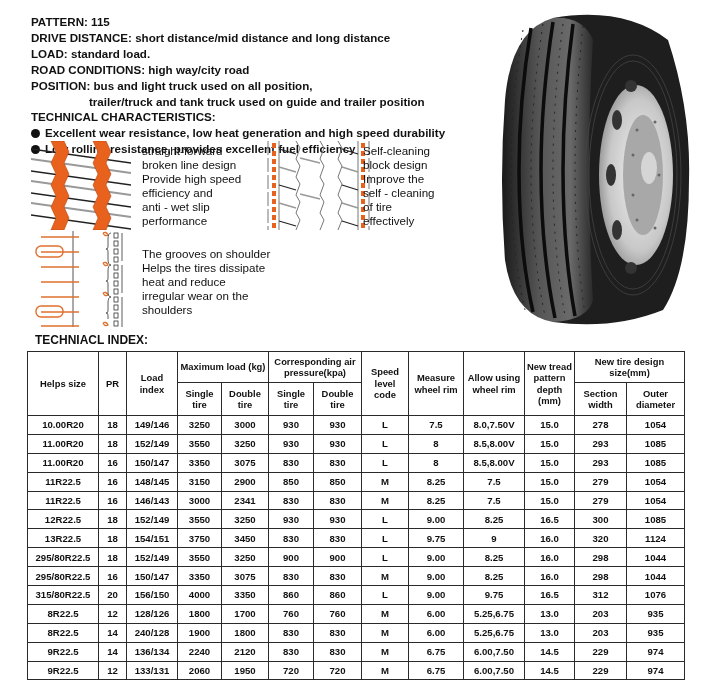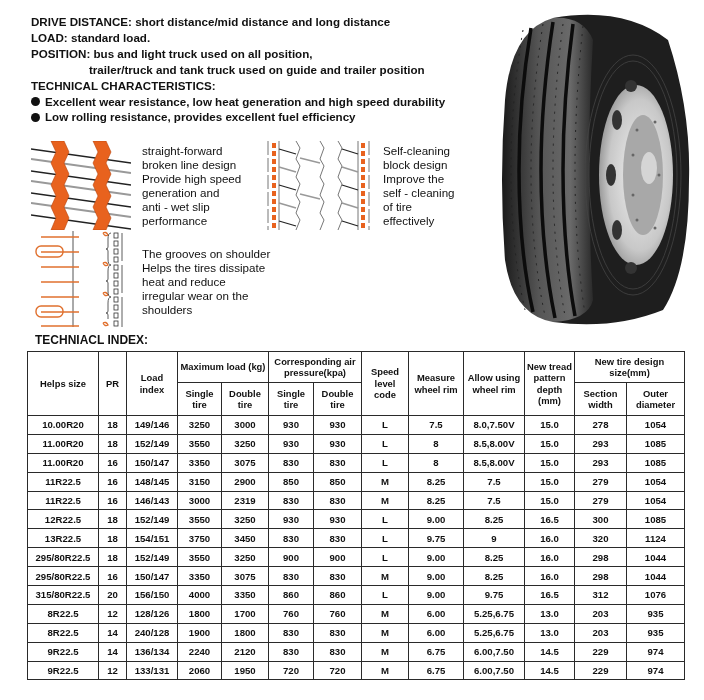--- a/index.html
+++ b/index.html
@@ -17,22 +17,24 @@
   th, td { border:1.2px solid #2a2a2a; text-align:center; vertical-align:middle; }
   th { padding:1px 1px; line-height:11.5px; }
   td { height:18.9px; font-size:9.6px; }
   tr.h1 th { height:31px; }
   tr.h2 th { height:33px; }
 </style>
 </head>
 <body>
 
 <div class="spec">
+  <div class="line">PATTERN: 115</div>
   <div class="line">DRIVE DISTANCE: short distance/mid distance and long distance</div>
   <div class="line">LOAD: standard load.</div>
+  <div class="line">ROAD CONDITIONS: high way/city road</div>
   <div class="line">POSITION: bus and light truck used on all position,</div>
   <div class="line indent">trailer/truck and tank truck used on guide and trailer position</div>
   <div class="line">TECHNICAL CHARACTERISTICS:</div>
   <div class="line"><span class="bullet"></span><span>Excellent wear resistance, low heat generation and high speed durability</span></div>
   <div class="line"><span class="bullet"></span><span>Low rolling resistance, provides excellent fuel efficiency</span></div>
 </div>
 
 <svg class="art" style="left:31px;top:141px" width="100" height="89" viewBox="0 0 100 89">
   <g stroke="#222" stroke-width="1.3" fill="none">
     <line x1="0" y1="8" x2="100" y2="22"></line>
@@ -47,21 +49,21 @@
   </g>
   <g fill="#e8621e" stroke="#b8460f" stroke-width="0.6">
     <path d="M20,0 L33,0 L38,11 L33,22 L38,33 L33,44 L38,55 L33,66 L38,77 L33,89 L20,89 L25,77 L20,66 L25,55 L20,44 L25,33 L20,22 L25,11 Z"></path>
     <path d="M62,0 L75,0 L80,11 L75,22 L80,33 L75,44 L80,55 L75,66 L80,77 L75,89 L62,89 L67,77 L62,66 L67,55 L62,44 L67,33 L62,22 L67,11 Z"></path>
   </g>
 </svg>
 <div class="feat-text" style="left:142px;top:144px">
   <div>straight-forward</div>
   <div>broken line design</div>
   <div>Provide high speed</div>
-  <div>generation and</div>
+  <div>efficiency and</div>
   <div>anti - wet slip</div>
   <div>performance</div>
 </div>
 
 <svg class="art" style="left:266px;top:141px" width="106" height="89" viewBox="0 0 106 89">
   <g fill="#e8621e">
     <rect x="6" y="2" width="4" height="5"></rect>
       <rect x="6" y="10" width="4" height="5"></rect>
       <rect x="6" y="18" width="4" height="5"></rect>
       <rect x="6" y="26" width="4" height="5"></rect>
@@ -103,21 +105,21 @@
   </g>
   <g stroke="#999" stroke-width="1.6">
     <line x1="13" y1="26" x2="30" y2="31"></line>
       <line x1="13" y1="62" x2="30" y2="67"></line>
     <line x1="76" y1="26" x2="92" y2="31"></line>
       <line x1="76" y1="62" x2="92" y2="67"></line>
     <line x1="34" y1="17" x2="54" y2="22"></line>
       <line x1="34" y1="53" x2="54" y2="58"></line>
   </g>
 </svg>
-<div class="feat-text" style="left:383px;top:144px">
+<div class="feat-text" style="left:363px;top:144px">
   <div>Self-cleaning</div>
   <div>block design</div>
   <div>Improve the</div>
   <div>self - cleaning</div>
   <div>of tire</div>
   <div>effectively</div>
 </div>
 
 <svg class="art" style="left:31px;top:231px" width="100" height="96" viewBox="0 0 100 96">
   <line x1="42" y1="0" x2="42" y2="96" stroke="#555" stroke-width="1"></line>
@@ -321,21 +323,21 @@
         <td>7.5</td>
         <td>15.0</td>
         <td>279</td>
         <td>1054</td>
       </tr>
       <tr>
         <td>11R22.5</td>
         <td>16</td>
         <td>146/143</td>
         <td>3000</td>
-        <td>2319</td>
+        <td>2341</td>
         <td>830</td>
         <td>830</td>
         <td>M</td>
         <td>8.25</td>
         <td>7.5</td>
         <td>15.0</td>
         <td>279</td>
         <td>1054</td>
       </tr>
       <tr>

